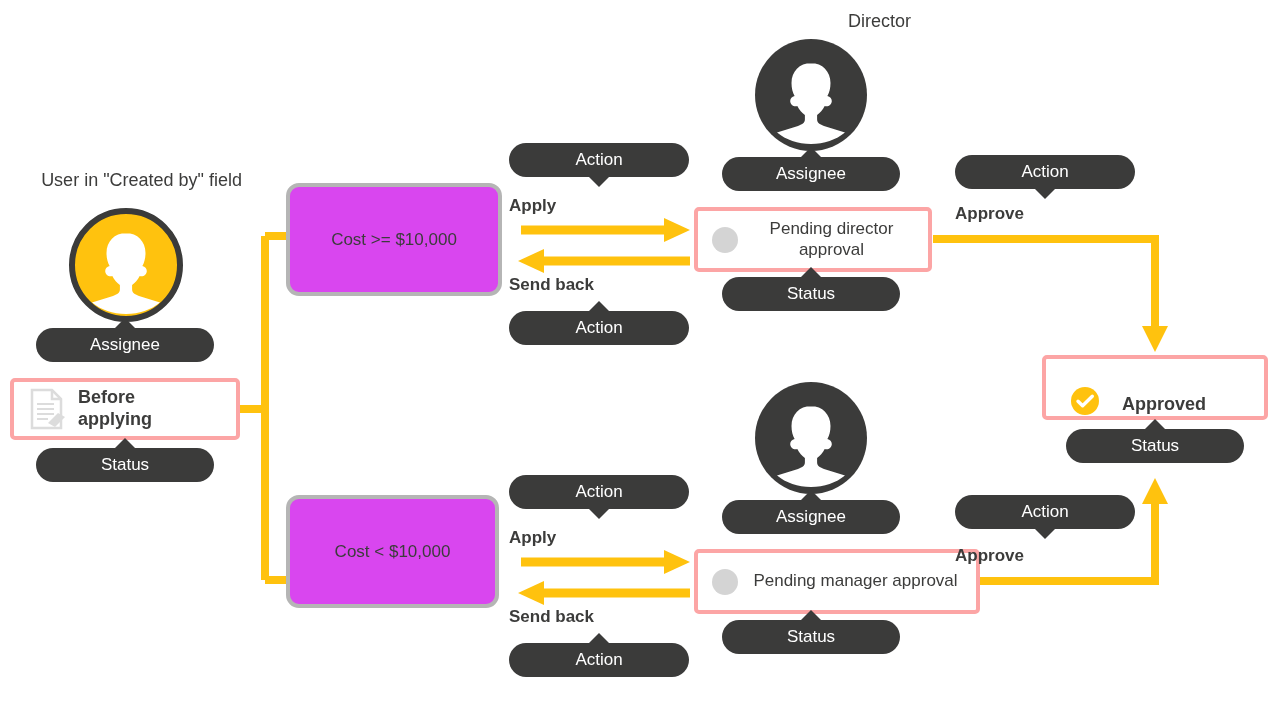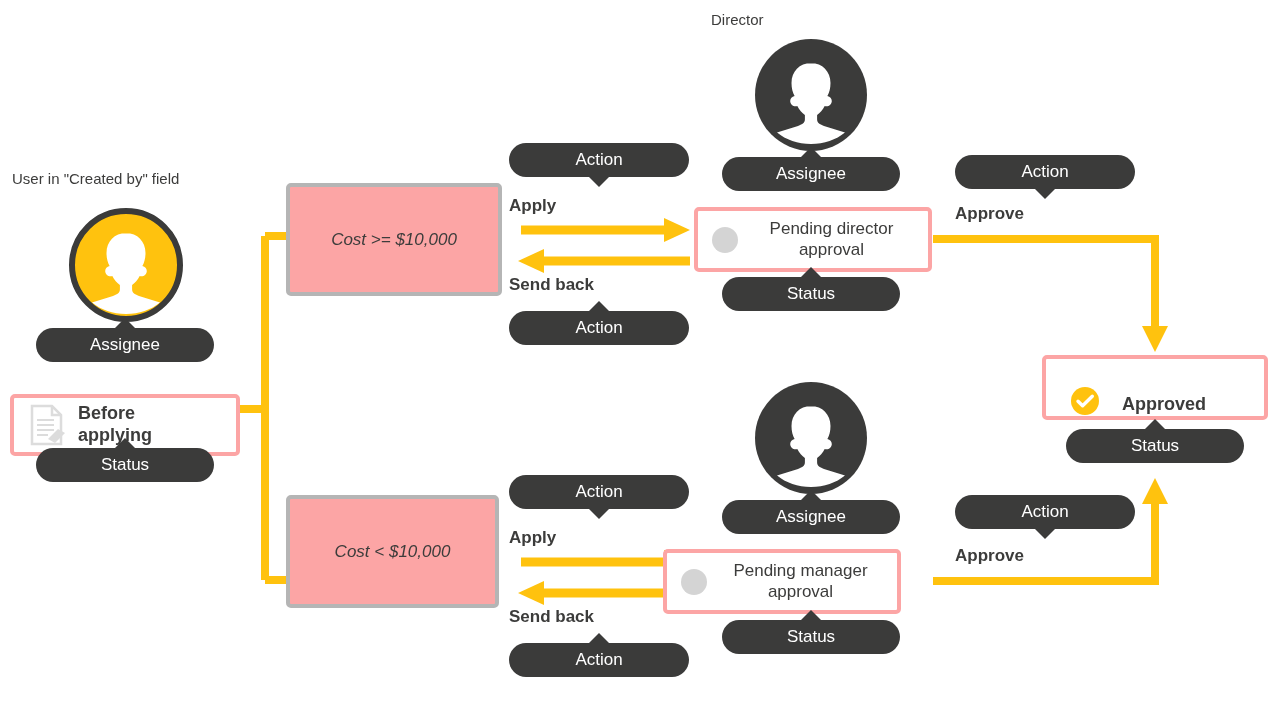--- a/index.html
+++ b/index.html
@@ -15,23 +15,23 @@
     position: relative;
     width: 1280px;
     height: 720px;
     background: #ffffff;
     overflow: hidden;
   }
   .abs { position: absolute; }
 
   
   .caption {
-    font-size: 15px;
+    font-size: 18px;
     color: #3c3c3b;
-    text-align: left;
+    text-align: right;
     white-space: nowrap;
     font-family: "Liberation Sans", sans-serif;
   }
 
   
   .avatar {
     width: 116px;
     height: 116px;
     border-radius: 50%;
     position: absolute;
@@ -106,28 +106,27 @@
   }
   .doc-icon {
     width: 40px;
     height: 44px;
     flex: 0 0 auto;
   }
 
   
   .cond-box {
     position: absolute;
-    background: #fca5a5;
+    background: #d946ef;
     border: 4px solid #b5b5b5;
-    border-radius: 5px;
+    border-radius: 13px;
     box-sizing: border-box;
     display: flex;
     align-items: center;
     justify-content: center;
-    font-style: italic;
   }
   .cond-text {
     font-size: 17px;
     color: #3c3c3b;
     white-space: nowrap;
   }
 
   
   .edge-label {
     position: absolute;
@@ -198,21 +197,21 @@
   <svg class="avatar" style="left:68px; top:207px;" viewBox="0 0 116 116">
     <circle cx="58" cy="58" r="54" fill="#FFC20E" stroke="#3B3B3A" stroke-width="6"></circle>
     <path d="M58 26c-11.5 0-19.5 8.6-19.5 20 0 5.2 1.2 9.6 3.1 12.9-2.6 0.6-4.4 2.6-4.4 5.1 0 2.9 2.4 5.3 5.4 5.3 0.6 0 1.2-0.1 1.7-0.3 1.9 4 4.8 7.1 7.6 8.9v4.4c0 3.4-2.2 5-6.9 6.6L24 95.5c9 7.3 20.8 11.5 34 11.5s25-4.2 34-11.5l-21-6.6c-4.7-1.6-6.9-3.2-6.9-6.6v-4.4c2.8-1.8 5.7-4.9 7.6-8.9 0.5 0.2 1.1 0.3 1.7 0.3 3 0 5.4-2.4 5.4-5.3 0-2.5-1.8-4.5-4.4-5.1 1.9-3.3 3.1-7.7 3.1-12.9 0-11.4-8-20-19.5-20z" fill="#FFFFFF"></path>
   </svg>
 
   <div class="pill" style="left:36px; top:328px; width:178px;">
     <span class="tail-up"></span>
     <span>Assignee</span>
   </div>
 
-  <div class="node-box" style="left:10px; top:378px; width:230px; height:62px; padding:0 12px; gap:12px;margin-top:16px;">
+  <div class="node-box" style="left:10px; top:378px; width:230px; height:62px; padding:0 12px; gap:12px;">
     <svg class="doc-icon" viewBox="0 0 40 44">
       <path d="M6 3 h20 l9 9 v29 h-29 z" fill="#FFFFFF" stroke="#DCDCDC" stroke-width="2.5"></path>
       <path d="M26 3 v9 h9" fill="none" stroke="#DCDCDC" stroke-width="2.5"></path>
       <g stroke="#DCDCDC" stroke-width="2">
         <line x1="11" y1="17" x2="28" y2="17"></line>
         <line x1="11" y1="22" x2="28" y2="22"></line>
         <line x1="11" y1="27" x2="28" y2="27"></line>
         <line x1="11" y1="32" x2="22" y2="32"></line>
       </g>
       <path d="M22 36 l10 -10 l7 4 l-10 10 z" fill="#DCDCDC"></path>
@@ -289,21 +288,21 @@
   <svg class="avatar" style="left:753px; top:380px;" viewBox="0 0 116 116">
     <circle cx="58" cy="58" r="56" fill="#3B3B3A"></circle>
     <path d="M58 26c-11.5 0-19.5 8.6-19.5 20 0 5.2 1.2 9.6 3.1 12.9-2.6 0.6-4.4 2.6-4.4 5.1 0 2.9 2.4 5.3 5.4 5.3 0.6 0 1.2-0.1 1.7-0.3 1.9 4 4.8 7.1 7.6 8.9v4.4c0 3.4-2.2 5-6.9 6.6L24 95.5c9 7.3 20.8 11.5 34 11.5s25-4.2 34-11.5l-21-6.6c-4.7-1.6-6.9-3.2-6.9-6.6v-4.4c2.8-1.8 5.7-4.9 7.6-8.9 0.5 0.2 1.1 0.3 1.7 0.3 3 0 5.4-2.4 5.4-5.3 0-2.5-1.8-4.5-4.4-5.1 1.9-3.3 3.1-7.7 3.1-12.9 0-11.4-8-20-19.5-20z" fill="#FFFFFF"></path>
   </svg>
 
   <div class="pill" style="left:722px; top:500px; width:178px;">
     <span class="tail-up"></span>
     <span>Assignee</span>
   </div>
 
-  <div class="node-box" style="left:663px; top:549px; width:238px; height:65px; padding:0 14px; gap:11px;">
+  <div class="node-box" style="left:694px; top:549px; width:286px; height:65px; padding:0 14px; gap:11px;">
     <span class="status-dot"></span>
     <div class="node-label" style="flex:1;">Pending manager approval</div>
   </div>
 
   <div class="pill" style="left:722px; top:620px; width:178px;">
     <span class="tail-up"></span>
     <span>Status</span>
   </div>
 
   <div class="pill" style="left:955px; top:495px; width:180px;">

